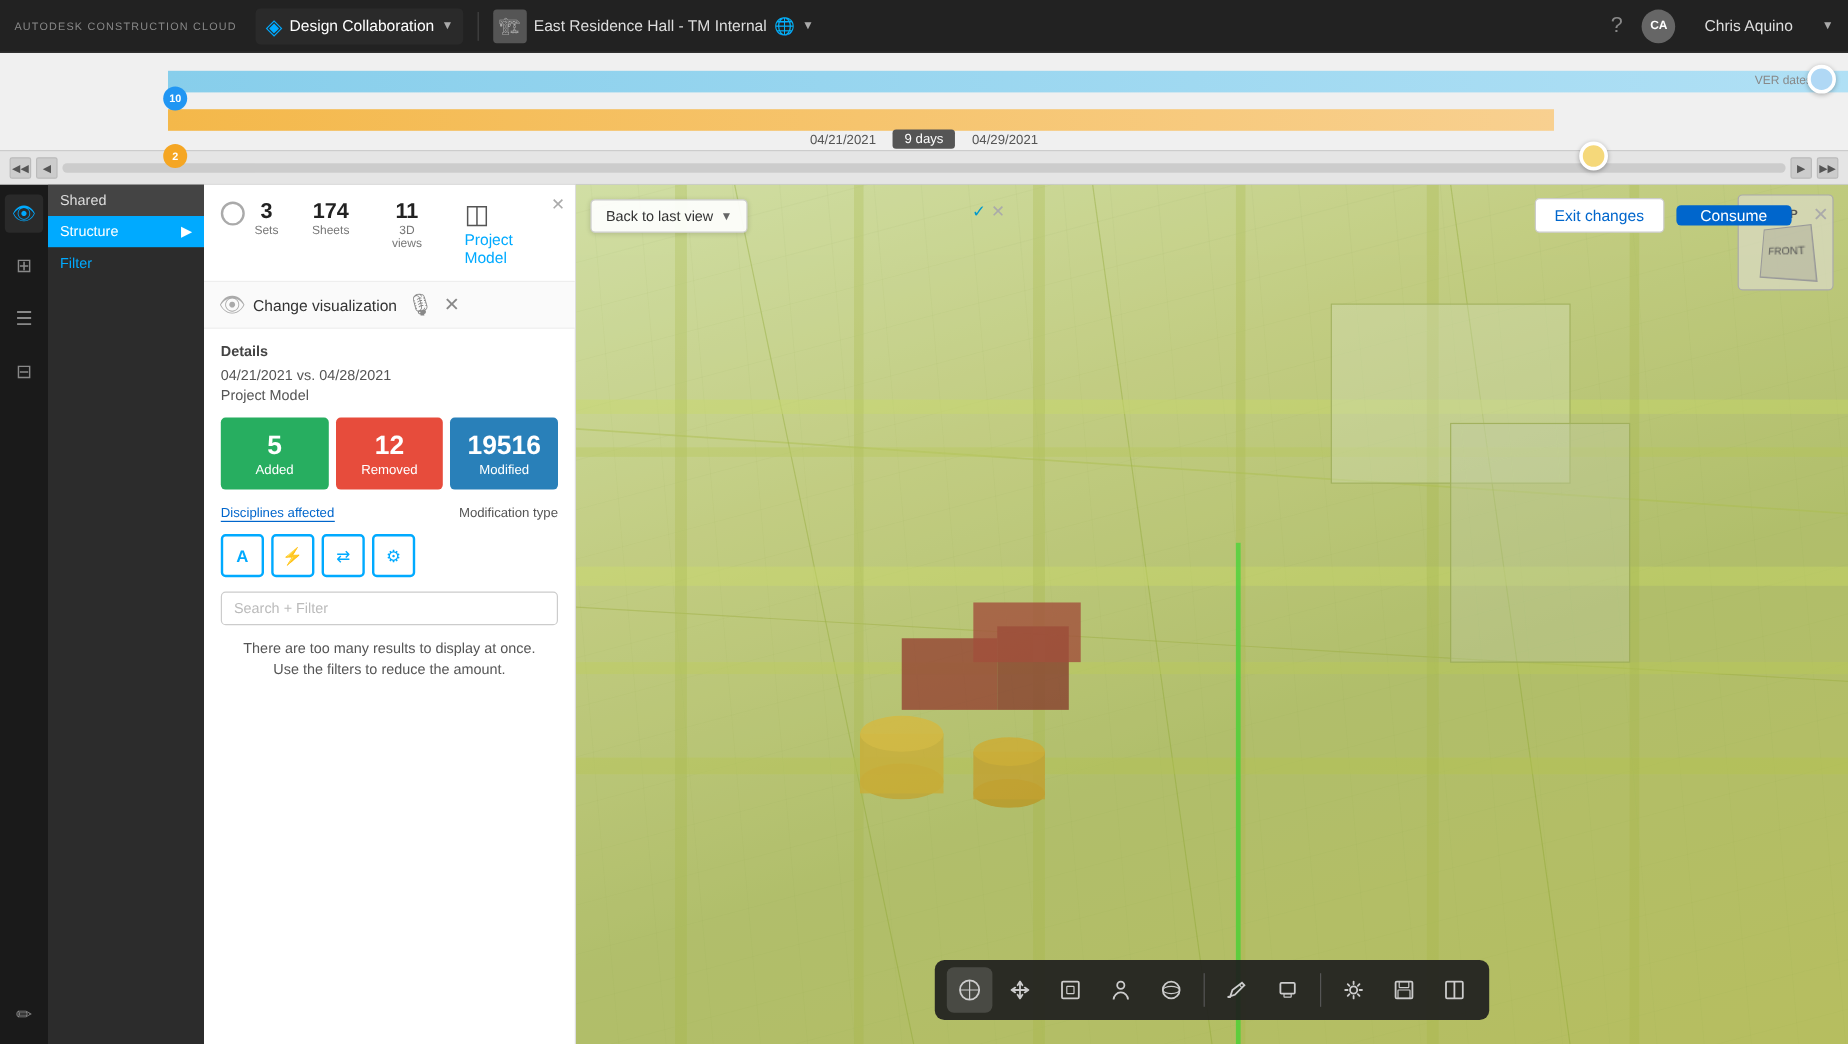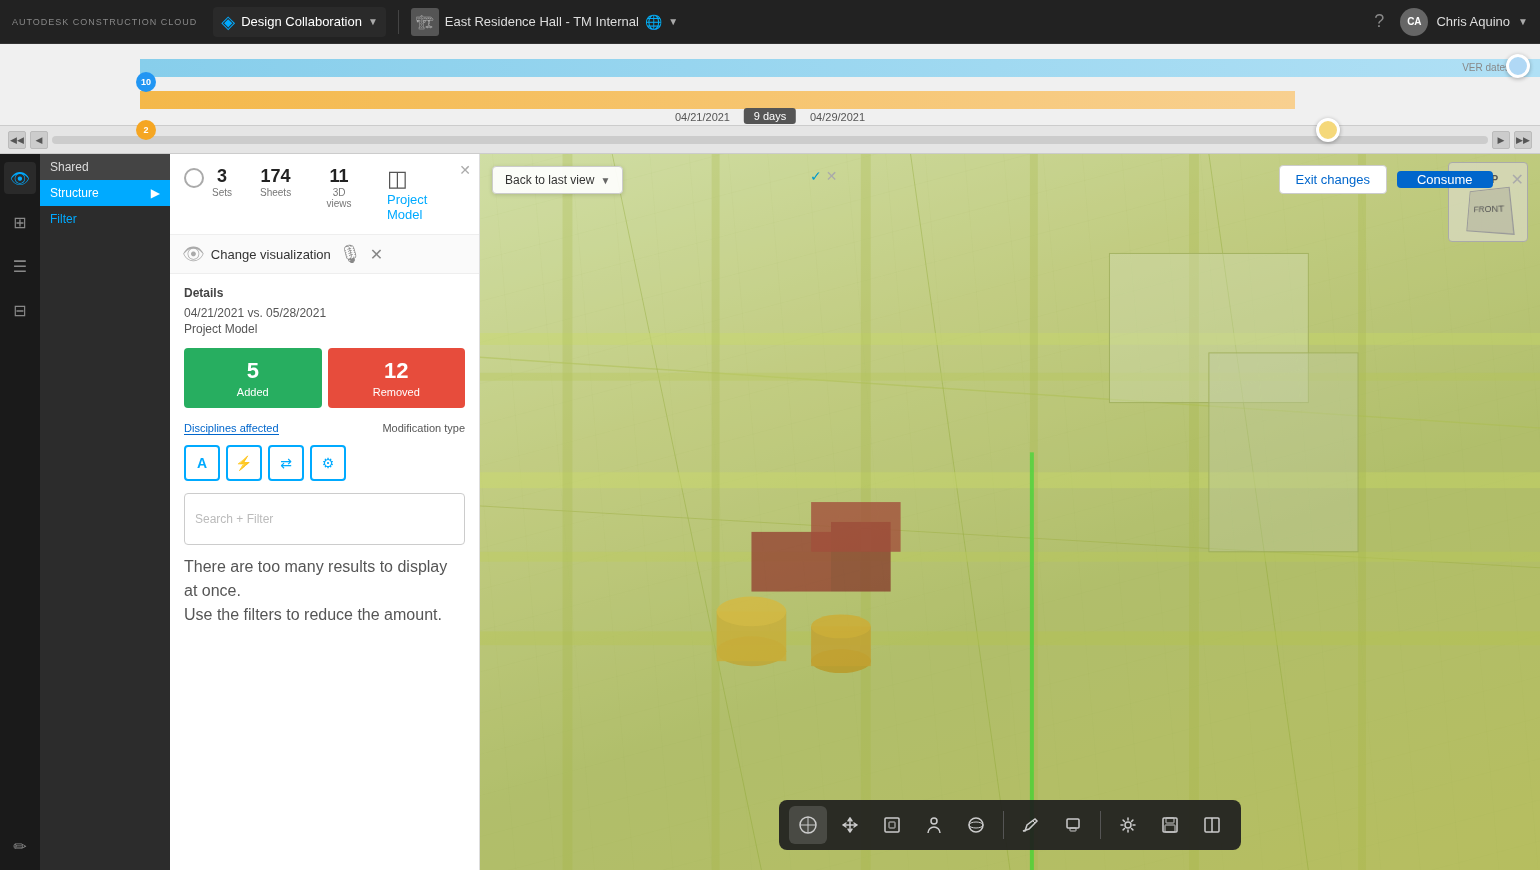--- a/index.html
+++ b/index.html
@@ -299,21 +299,21 @@
       justify-content: center;
       font-size: 16px;
       color: #00aaff;
       cursor: pointer;
     }
 
     
     .search-filter {
       border: 1px solid #ccc;
       border-radius: 4px;
-      padding: 18px 10px;
+      padding: 6px 10px;
       font-size: 12px;
       color: #999;
       width: 100%;
       margin-bottom: 10px;
       display: flex;
       align-items: center;
     }
 
     
     .result-tabs {
@@ -326,23 +326,24 @@
       font-size: 12px;
       color: #777;
       cursor: pointer;
       border-bottom: 2px solid transparent;
       margin-bottom: -1px;
     }
     .result-tab.active { color: #0066cc; border-bottom-color: #0066cc; }
 
     
     .warning-text {
-      font-size: 16px;
+      font-size: 12px;
       color: #555;
       line-height: 1.5;
+      text-align: center;
     }
 
     
     .viewport {
       flex: 1;
       position: relative;
       overflow: hidden;
       background: #c8d8b0;
     }
     .viewport-bg {
@@ -499,21 +500,21 @@
   <div class="nav-project">
     <div style="width:28px;height:28px;background:#555;border-radius:3px;display:flex;align-items:center;justify-content:center;flex-shrink:0;">
       <span style="color:#aaa;font-size:14px;">🏗</span>
     </div>
     <span>East Residence Hall - TM Internal</span>
     <span style="color:#888;font-size:14px;">🌐</span>
     <span class="dropdown-arrow">▼</span>
   </div>
   <div class="nav-right">
     <span style="color:#888;font-size:18px;cursor:pointer;">?</span>
-    <div style="display:flex;align-items:center;gap:8px;cursor:pointer;">
+    <div style="display:flex;align-items:center;gap:24px;cursor:pointer;">
       <div class="user-avatar">
         <span style="font-size:10px;font-weight:bold;color:#fff;">CA</span>
       </div>
       <span style="color:#ddd;font-size:13px;">Chris Aquino</span>
       <span class="dropdown-arrow">▼</span>
     </div>
   </div>
 </div>
 
 <div class="timeline-area">
@@ -613,31 +614,35 @@
         <span style="color:#aaa;font-size:18px;">👁</span>
         <span class="viz-title">Change visualization</span>
       </div>
       <span style="color:#888;font-size:18px;cursor:pointer;">🎙</span>
       <span style="color:#888;font-size:16px;cursor:pointer;">✕</span>
     </div>
 
 
     <div class="details-section">
       <div class="details-title">Details</div>
-      <div class="details-dates">04/21/2021 vs. 05/28/2021</div>
+      <div class="details-dates">04/21/2021 vs. 04/28/2021</div>
       <div class="details-model">Project Model</div>
 
       <div class="stats-badges">
         <div class="stat-badge stat-badge-green">
           <div class="stat-badge-num">5</div>
           <div class="stat-badge-label">Added</div>
         </div>
         <div class="stat-badge stat-badge-red">
           <div class="stat-badge-num">12</div>
           <div class="stat-badge-label">Removed</div>
+        </div>
+        <div class="stat-badge stat-badge-blue">
+          <div class="stat-badge-num">19516</div>
+          <div class="stat-badge-label">Modified</div>
         </div>
       </div>
 
       <div class="discipline-row">
         <span class="discipline-tab active">Disciplines affected</span>
         <span class="discipline-tab">Modification type</span>
       </div>
 
       <div class="discipline-icons">
         <div class="disc-icon" title="Architecture">

